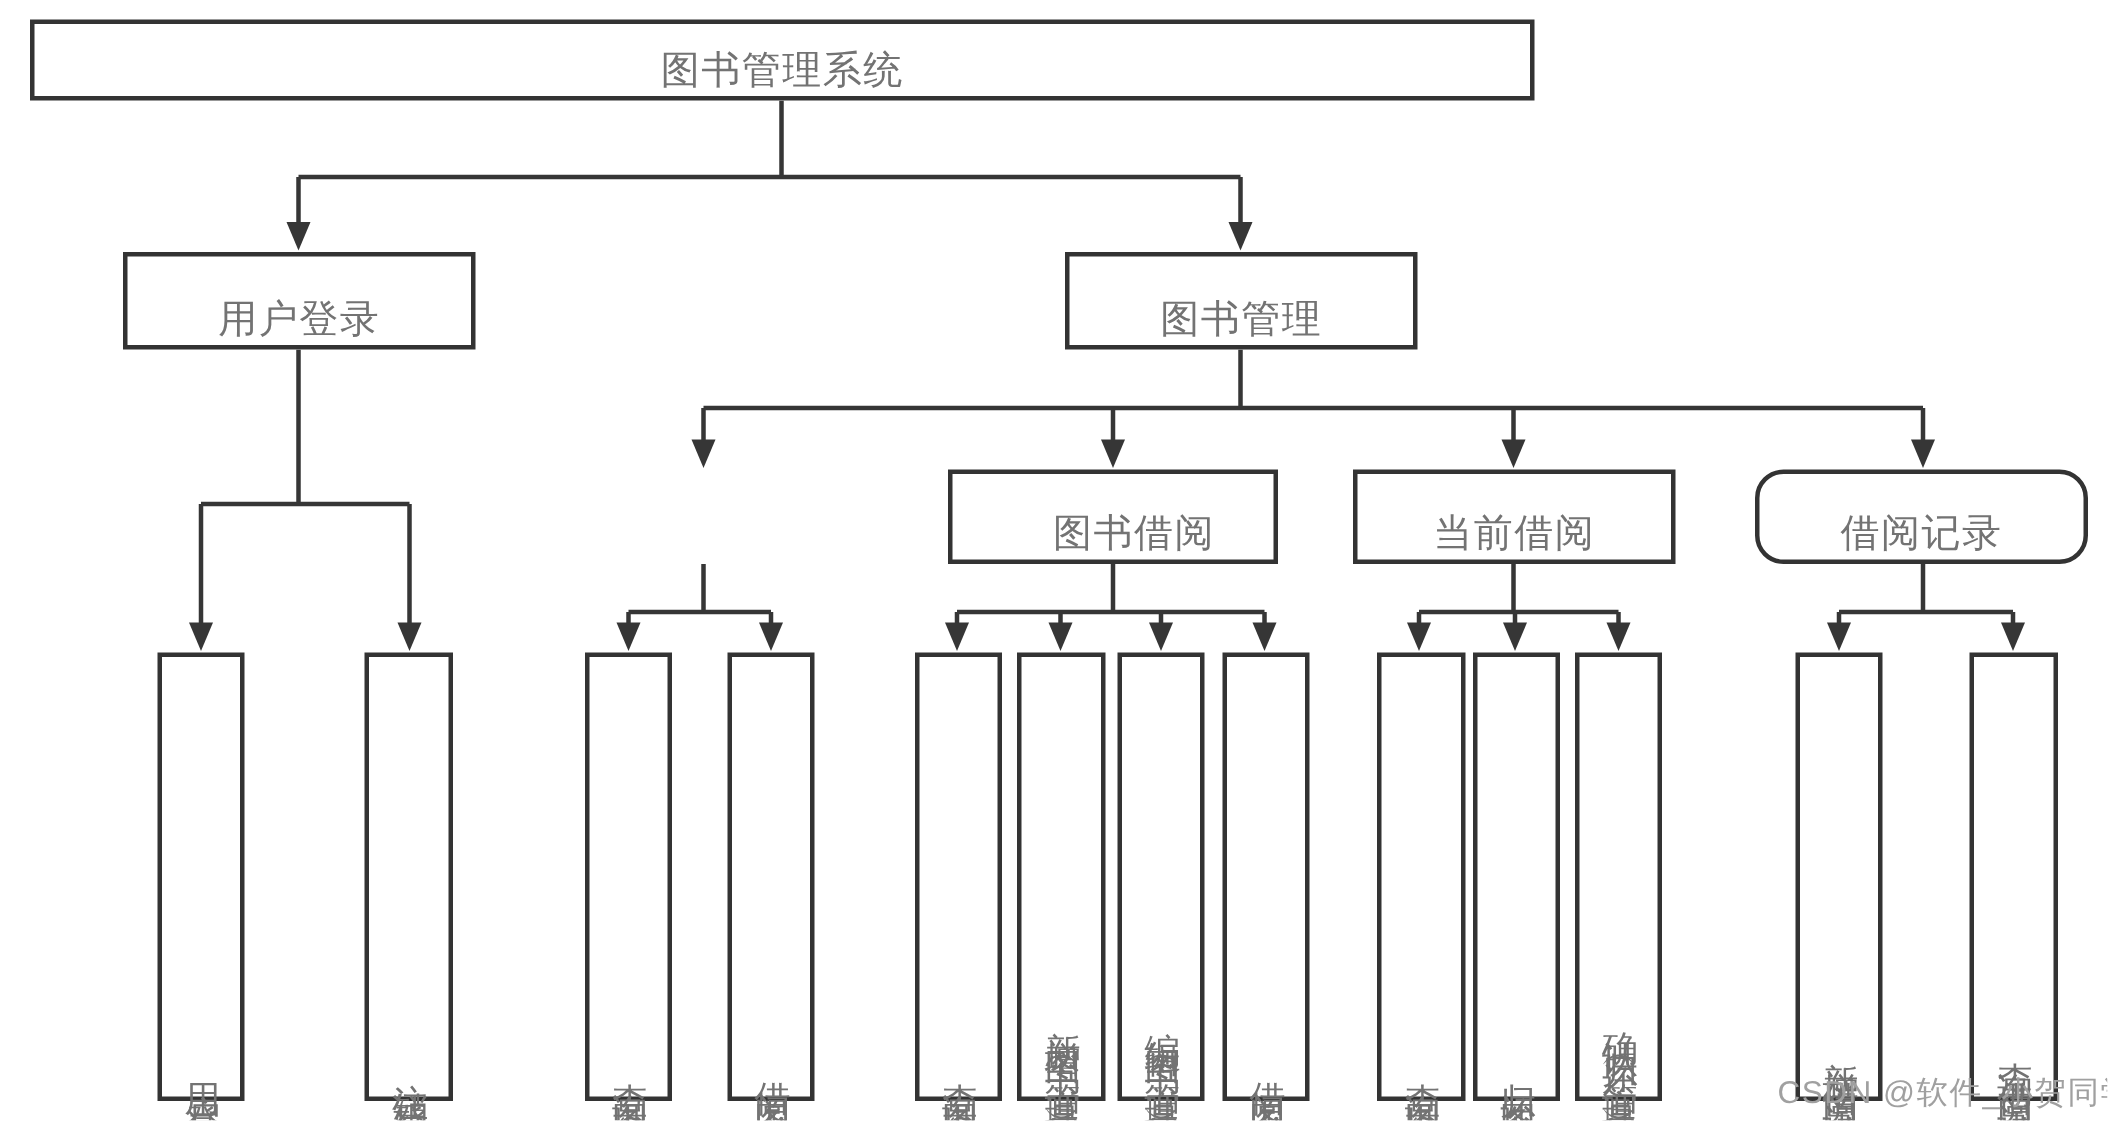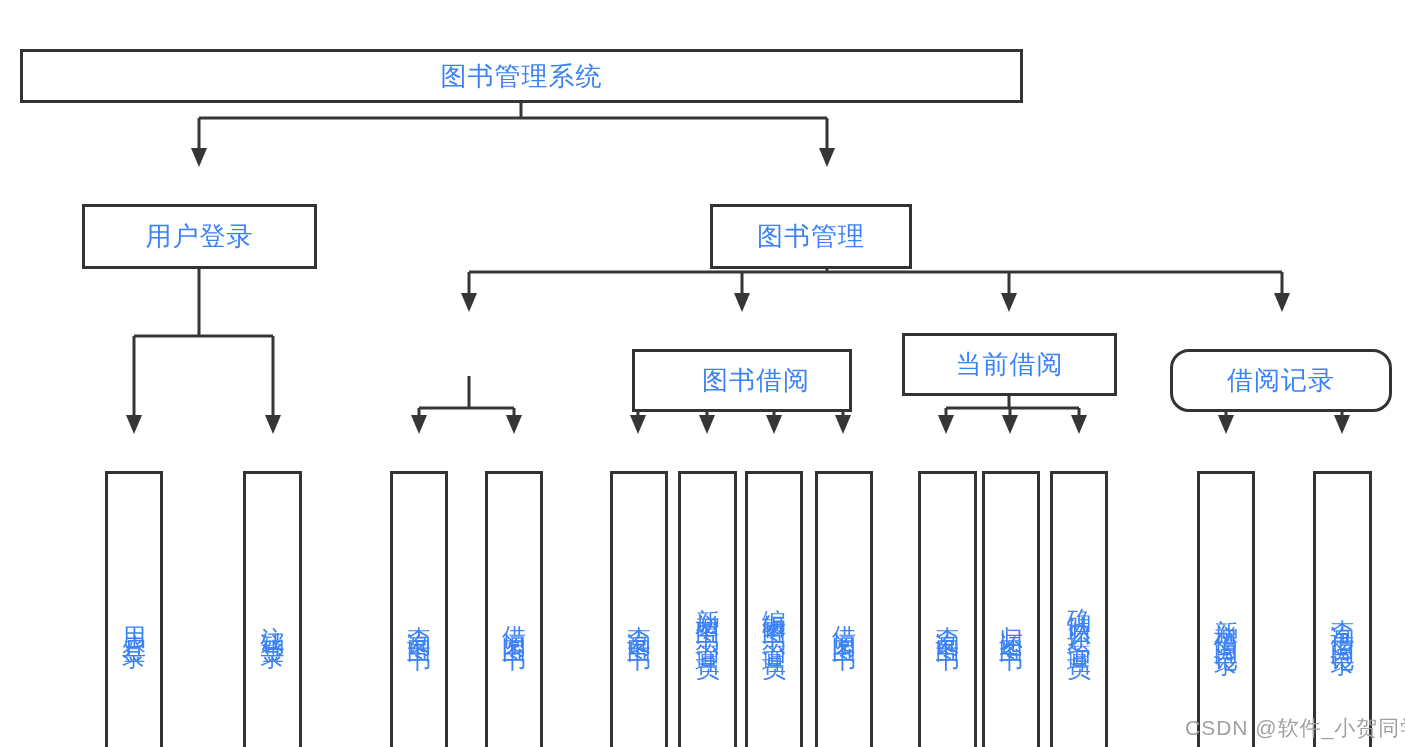--- a/index.html
+++ b/index.html
@@ -16,25 +16,24 @@
     left: 0; top: 0;
     width: 1405px; height: 747px;
     z-index: 1;
   }
   .node {
     position: absolute;
     box-sizing: border-box;
     background: #ffffff;
     border: 3px solid #333333;
     display: flex;
-    align-items: center;
+    align-items: flex-end;
     justify-content: center;
     z-index: 2;
-    color: #3b82f6;
-    margin-top: 36px;
+    color: #737373;
   }
   .node .hlabel {
     font-size: 26px;
     letter-spacing: 1px;
     white-space: nowrap;
   }
   .leaf .vlabel {
     writing-mode: vertical-rl;
     text-orientation: mixed;
     font-size: 24px;
@@ -91,28 +90,28 @@
     </g>
   </svg>
 
   <div class="node" style="left:20px; top:13px; width:1003px; height:54px;">
     <span class="hlabel">图书管理系统</span>
   </div>
 
   <div class="node" style="left:82px; top:168px; width:235px; height:65px;">
     <span class="hlabel">用户登录</span>
   </div>
-  <div class="node" style="left:710px; top:168px; width:202px; height:65px;">
+  <div class="node" style="left:710px; top:168px; width:235px; height:65px;">
     <span class="hlabel">图书管理</span>
   </div>
 
   <div class="node" style="left:632px; top:313px; width:220px; height:63px;padding-left:28px;">
     <span class="hlabel">图书借阅</span>
   </div>
-  <div class="node" style="left:902px; top:297px; width:215px; height:63px;">
+  <div class="node" style="left:902px; top:313px; width:215px; height:63px;">
     <span class="hlabel">当前借阅</span>
   </div>
   <div class="node" style="left:1170px; top:313px; width:222px; height:63px;border-radius:19px;">
     <span class="hlabel">借阅记录</span>
   </div>
 
   <div class="node leaf" style="left:105px; top:435px; width:58px; height:299px;">
     <span class="vlabel">用户登录</span>
   </div>
   <div class="node leaf" style="left:243px; top:435px; width:59px; height:299px;">

